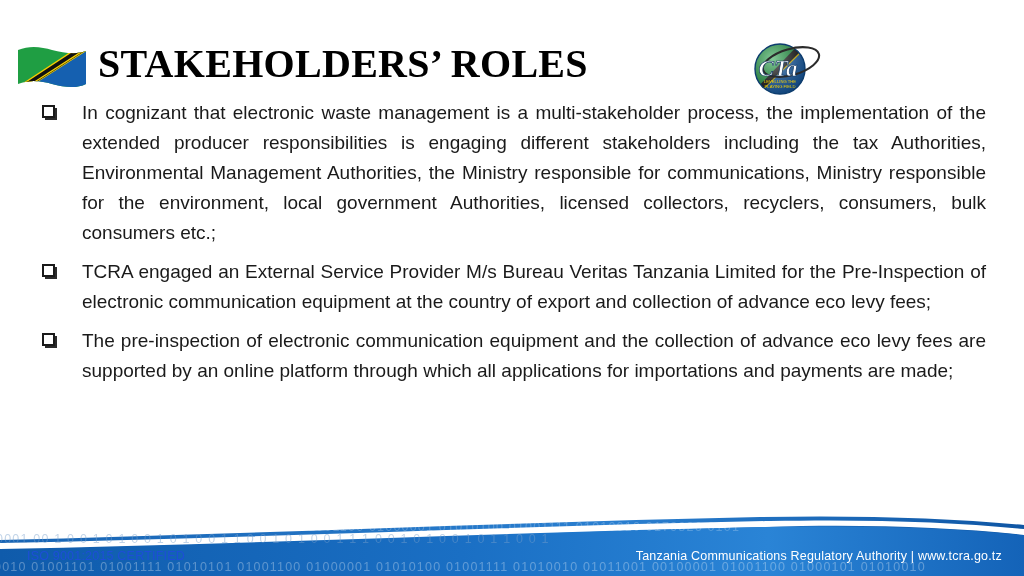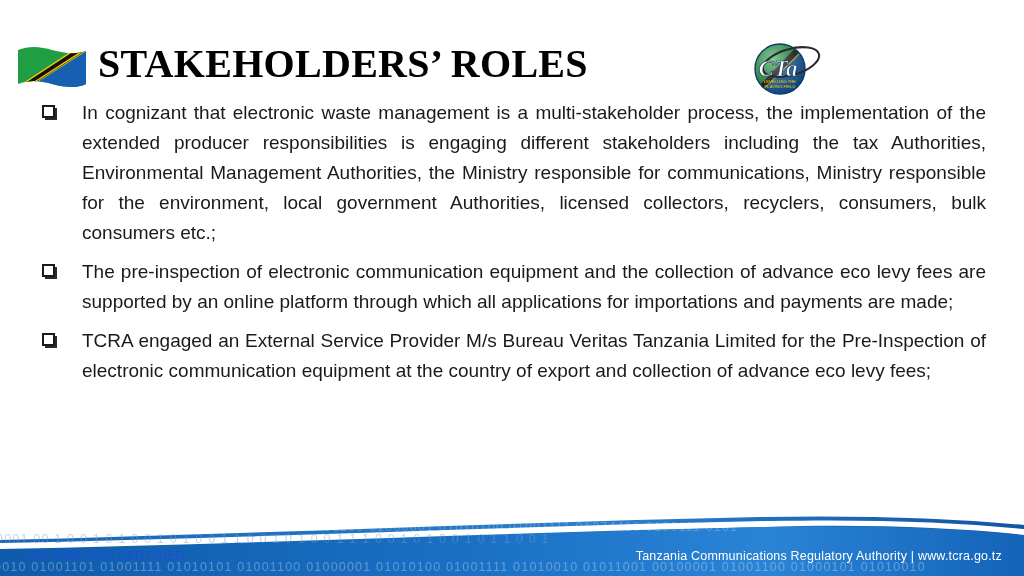--- a/index.html
+++ b/index.html
@@ -245,31 +245,31 @@
       <span class="bullet-text">In cognizant that electronic waste management is a multi-stakeholder process,  the implementation of the extended producer responsibilities is engaging different stakeholders including the tax Authorities, Environmental Management Authorities, the Ministry responsible for communications, Ministry responsible for the environment, local government Authorities, licensed collectors, recyclers, consumers, bulk consumers etc.;</span>
     </div>
 
     <div class="bullet-row">
       <span class="bullet-marker">
         <span class="sq-outer">
             <span class="sq-shadow"></span>
             <span class="sq-main"></span>
           </span>
       </span>
-      <span class="bullet-text">The pre-inspection of electronic communication equipment and the collection of advance eco levy fees are supported by an online platform through which all applications for importations and payments are made;</span>
+      <span class="bullet-text">TCRA engaged an External Service Provider M/s Bureau Veritas Tanzania Limited for the Pre-Inspection of electronic communication equipment at the country of export and collection of advance eco levy fees;</span>
     </div>
 
     <div class="bullet-row">
       <span class="bullet-marker">
         <span class="sq-outer">
             <span class="sq-shadow"></span>
             <span class="sq-main"></span>
           </span>
       </span>
-      <span class="bullet-text">TCRA engaged an External Service Provider M/s Bureau Veritas Tanzania Limited for the Pre-Inspection of electronic communication equipment at the country of export and collection of advance eco levy fees;</span>
+      <span class="bullet-text">The pre-inspection of electronic communication equipment and the collection of advance eco levy fees are supported by an online platform through which all applications for importations and payments are made;</span>
     </div>
 
 
   </div>
 
   <div id="wave-wrap">
     <svg id="wave-svg" viewBox="0 0 1024 60" preserveAspectRatio="none">
       <defs>
         <linearGradient id="waveGrad" x1="0" y1="0" x2="1" y2="0">
           <stop offset="0%" stop-color="#0f5bab"></stop>
@@ -287,20 +287,20 @@
       <path d="M0,24 C250,18 520,6 760,1 C860,-1 950,2 1024,9 L1024,60 L0,60 Z" fill="url(#waveGrad2)"></path>
 
       <path d="M0,27 C250,22 520,10 770,5 C870,3 955,6 1024,13 L1024,19 C950,11 860,8 765,11 C520,17 250,29 0,34 Z" fill="#ffffff"></path>
 
       <path d="M0,33 C250,28 520,16 768,11 C868,9 955,12 1024,19 L1024,60 L0,60 Z" fill="url(#waveGrad)"></path>
     </svg>
 
     <div id="binary-strip">
       <div class="binary-line dim" id="bl-1">0001 00 1 0 0 1 0 1 0 0 1 0 1 0 0 1 1 0 0 1 0 1 0 0 1 1 1 0 0 1 0 1 0 0 1 0 1 1 0 0 1</div>
       <div class="binary-line" id="bl-2">0010 01001101 01001111 01010101 01001100 01000001 01010100 01001111 01010010 01011001 00100001 01001100 01000101 01010010</div>
-      <div class="binary-line" id="bl-3">01001100 01000001 01010100 01001111 01274410 0100111 0101</div>
+      <div class="binary-line" id="bl-3">01001100 01000001 01010100 01001111 01010010 0179826 0101</div>
     </div>
 
     <div id="footer-left">ISO 9001:2015 CERTIFIED</div>
     <div id="footer-right">Tanzania Communications Regulatory Authority | www.tcra.go.tz</div>
   </div>
 
 </div>
 
 </body></html>

